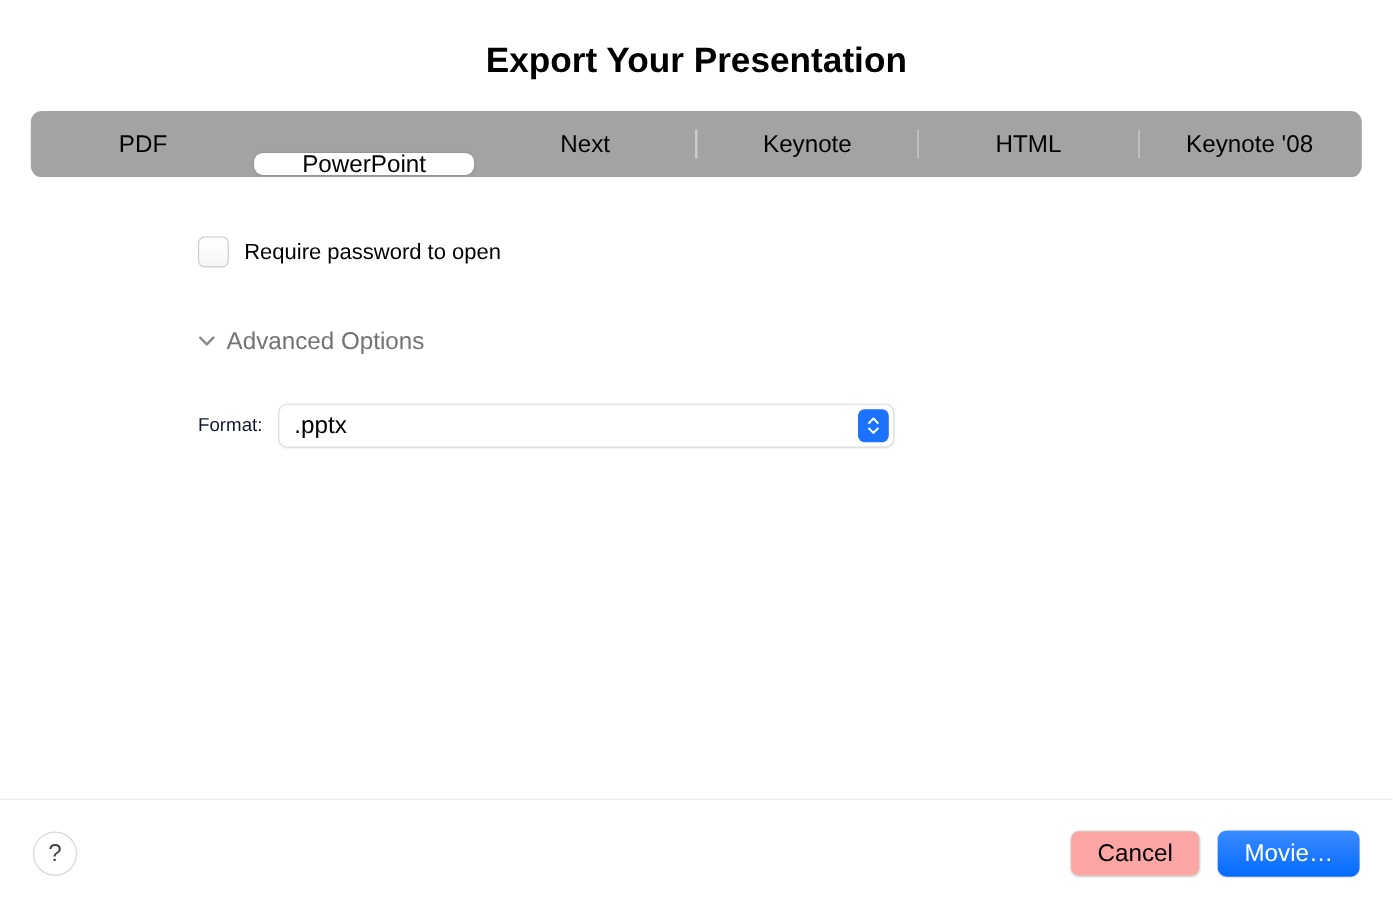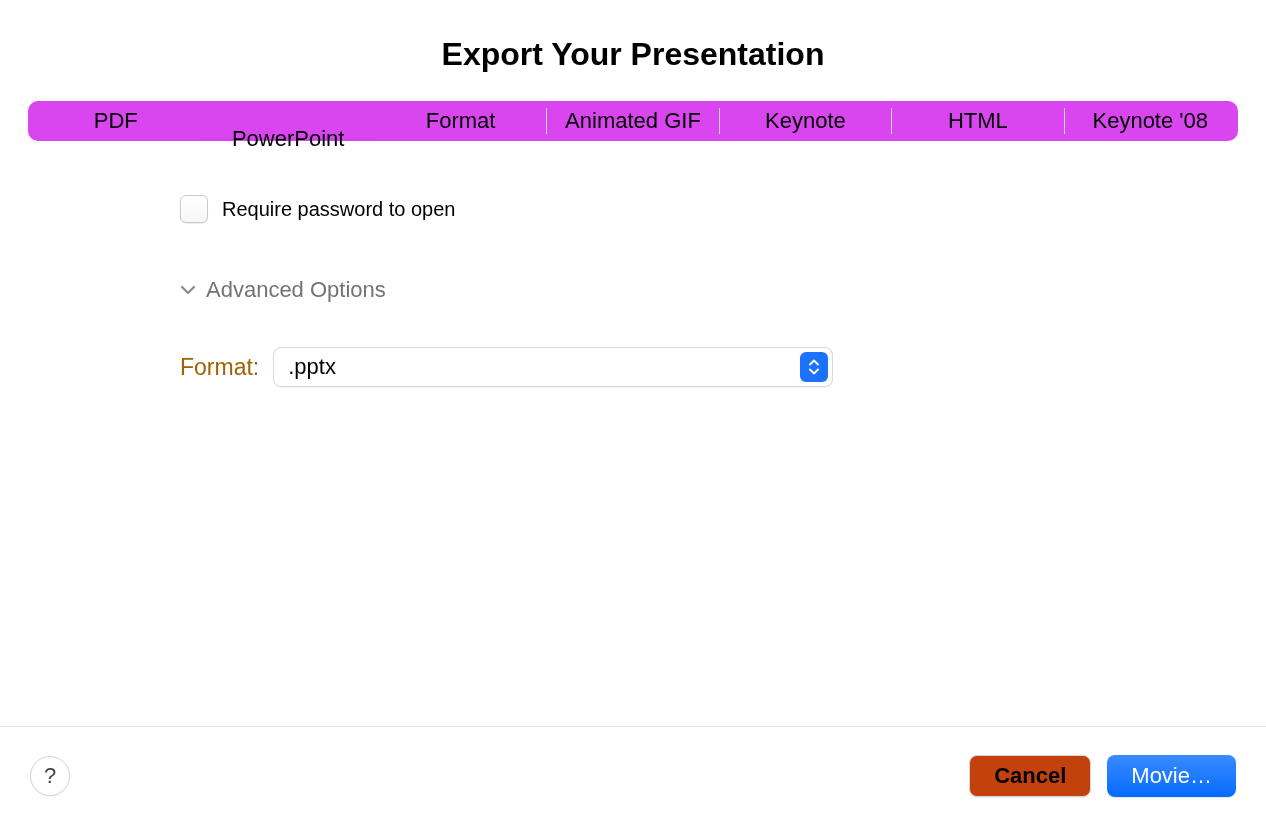--- a/index.html
+++ b/index.html
@@ -27,23 +27,23 @@
     .dialog-title {
       text-align: center;
       font-size: 32px;
       font-weight: 700;
       padding-top: 36px;
       padding-bottom: 28px;
     }
     .tab-bar {
       display: flex;
       margin: 0 28px;
-      background: #d946ef;
+      background: #a3a3a3;
       border-radius: 10px;
-      height: 40px;
+      height: 60px;
       align-items: stretch;
       padding: 2px;
     }
     .tab {
       flex: 1;
       display: flex;
       align-items: center;
       justify-content: center;
       font-size: 22px;
       color: #000000;
@@ -103,22 +103,22 @@
     .disclosure-label {
       font-size: 22px;
       color: #737373;
     }
     .format-row {
       display: flex;
       align-items: center;
       gap: 14px;
     }
     .format-label {
-      font-size: 23px;
-      color: #a16207;
+      font-size: 17px;
+      color: #0f172a;
     }
     .popup {
       flex: 0 0 560px;
       height: 40px;
       display: flex;
       align-items: center;
       justify-content: space-between;
       border: 1px solid #d9d9d9;
       border-radius: 8px;
       background: #ffffff;
@@ -178,25 +178,24 @@
       padding: 0 24px;
       border-radius: 8px;
       font-size: 22px;
       display: flex;
       align-items: center;
       justify-content: center;
       cursor: pointer;
       border: none;
     }
     .btn-cancel {
-      background: #c2410c;
+      background: #fca5a5;
       color: #000000;
       border: 1px solid #d6d6d6;
       box-shadow: 0 0.5px 1px rgba(0,0,0,0.08);
-      font-weight: bold;
     }
     .btn-next {
       background: linear-gradient(#3a8bff,#046bff);
       color: #ffffff;
       box-shadow: 0 0.5px 1px rgba(0,0,0,0.1);
       min-width: 118px;
     }
   </style>
 </head>
 <body>
@@ -208,26 +207,23 @@
   <div class="tab-bar">
     <div class="tab">
       <span>PDF</span>
     </div>
     <div class="tab-divider hidden"></div>
     <div class="tab active">
       <span>PowerPoint</span>
     </div>
     <div class="tab-divider hidden"></div>
     <div class="tab">
-      <span>Format</span>
-    </div>
-    <div class="tab-divider"></div>
-    <div class="tab">
-      <span>Animated GIF</span>
-    </div>
+      <span>Next</span>
+    </div>
+    <div class="tab-divider"></div>
     <div class="tab-divider"></div>
     <div class="tab">
       <span>Keynote</span>
     </div>
     <div class="tab-divider"></div>
     <div class="tab">
       <span>HTML</span>
     </div>
     <div class="tab-divider"></div>
     <div class="tab">

